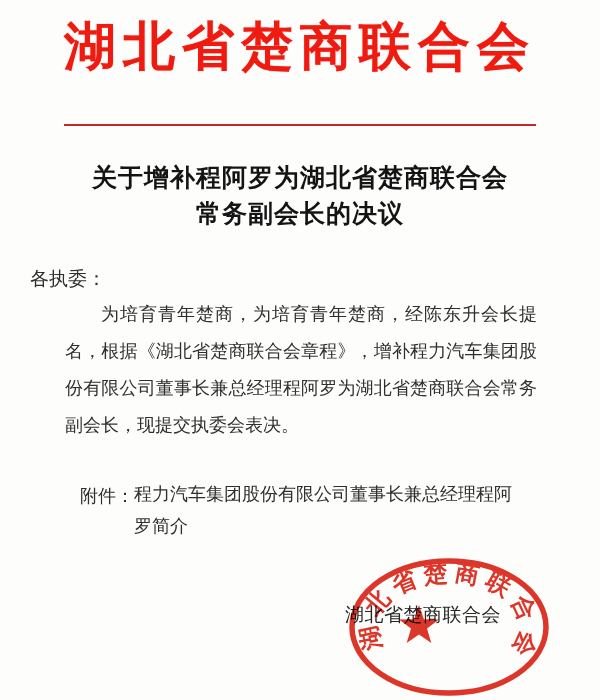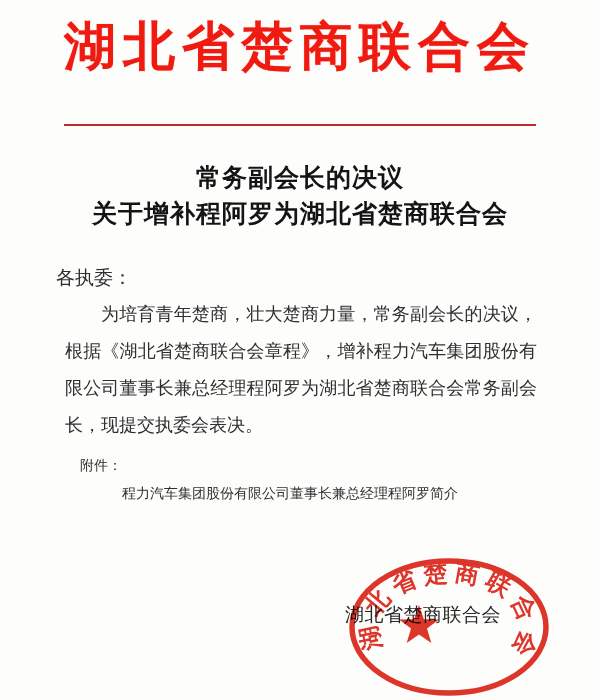--- a/index.html
+++ b/index.html
@@ -34,41 +34,41 @@
   .doc-title {
     margin-top: 34px;
     text-align: center;
     font-size: 25px;
     line-height: 36px;
     font-weight: bold;
     color: #141414;
     letter-spacing: 1px;
   }
   .salutation {
-    margin: 32px 63px 0 56px;
+    margin: 32px 63px 0 30px;
     font-size: 19px;
     line-height: 30px;
     color: #2f2f2f;
-    font-family: Liberation Mono, monospace;
   }
   .body-par {
     margin: 2px 63px 0 65px;
     font-size: 18px;
     line-height: 37px;
     color: #2f2f2f;
     text-indent: 2em;
     text-align: justify;
     text-justify: inter-ideograph;
   }
   .attachment {
     margin: 6px 63px 0 80px;
     display: flex;
-    font-size: 14px;
+    font-size: 18px;
     line-height: 32px;
     color: #2f2f2f;
+    align-items: center;
   }
   .att-label { white-space: nowrap; }
   .att-text  { width: 392px; margin-top: 28px; }
   .signature {
     position: absolute;
     left: 345px; top: 602px;
     font-size: 19px;
     letter-spacing: 0.5px;
     color: #262626;
     white-space: nowrap;
@@ -100,27 +100,27 @@
 </head>
 <body>
 
 <div class="page">
 
   <h1 class="org-header">湖北省楚商联合会</h1>
 
   <div class="red-rule"></div>
 
   <div class="doc-title">
+    <div>关于增补程阿罗为湖北省楚商联合会</div>
     <div>常务副会长的决议</div>
-    <div>关于增补程阿罗为湖北省楚商联合会</div>
   </div>
 
   <div class="salutation">各执委：</div>
 
-  <p class="body-par">为培育青年楚商，壮大楚商力量，常务副会长的决议，根据《湖北省楚商联合会章程》，增补程力汽车集团股份有限公司董事长兼总经理程阿罗为湖北省楚商联合会常务副会长，现提交执委会表决。</p>
+  <p class="body-par">为培育青年楚商，为培育青年楚商，经陈东升会长提名，根据《湖北省楚商联合会章程》，增补程力汽车集团股份有限公司董事长兼总经理程阿罗为湖北省楚商联合会常务副会长，现提交执委会表决。</p>
 
   <div class="attachment">
     <span class="att-label">附件：</span>
     <span class="att-text">程力汽车集团股份有限公司董事长兼总经理程阿罗简介</span>
   </div>
 
   <div class="signature">湖北省楚商联合会</div>
 
 
   <svg class="seal" width="215" height="148" viewBox="0 0 215 148" xmlns="http://www.w3.org/2000/svg">

